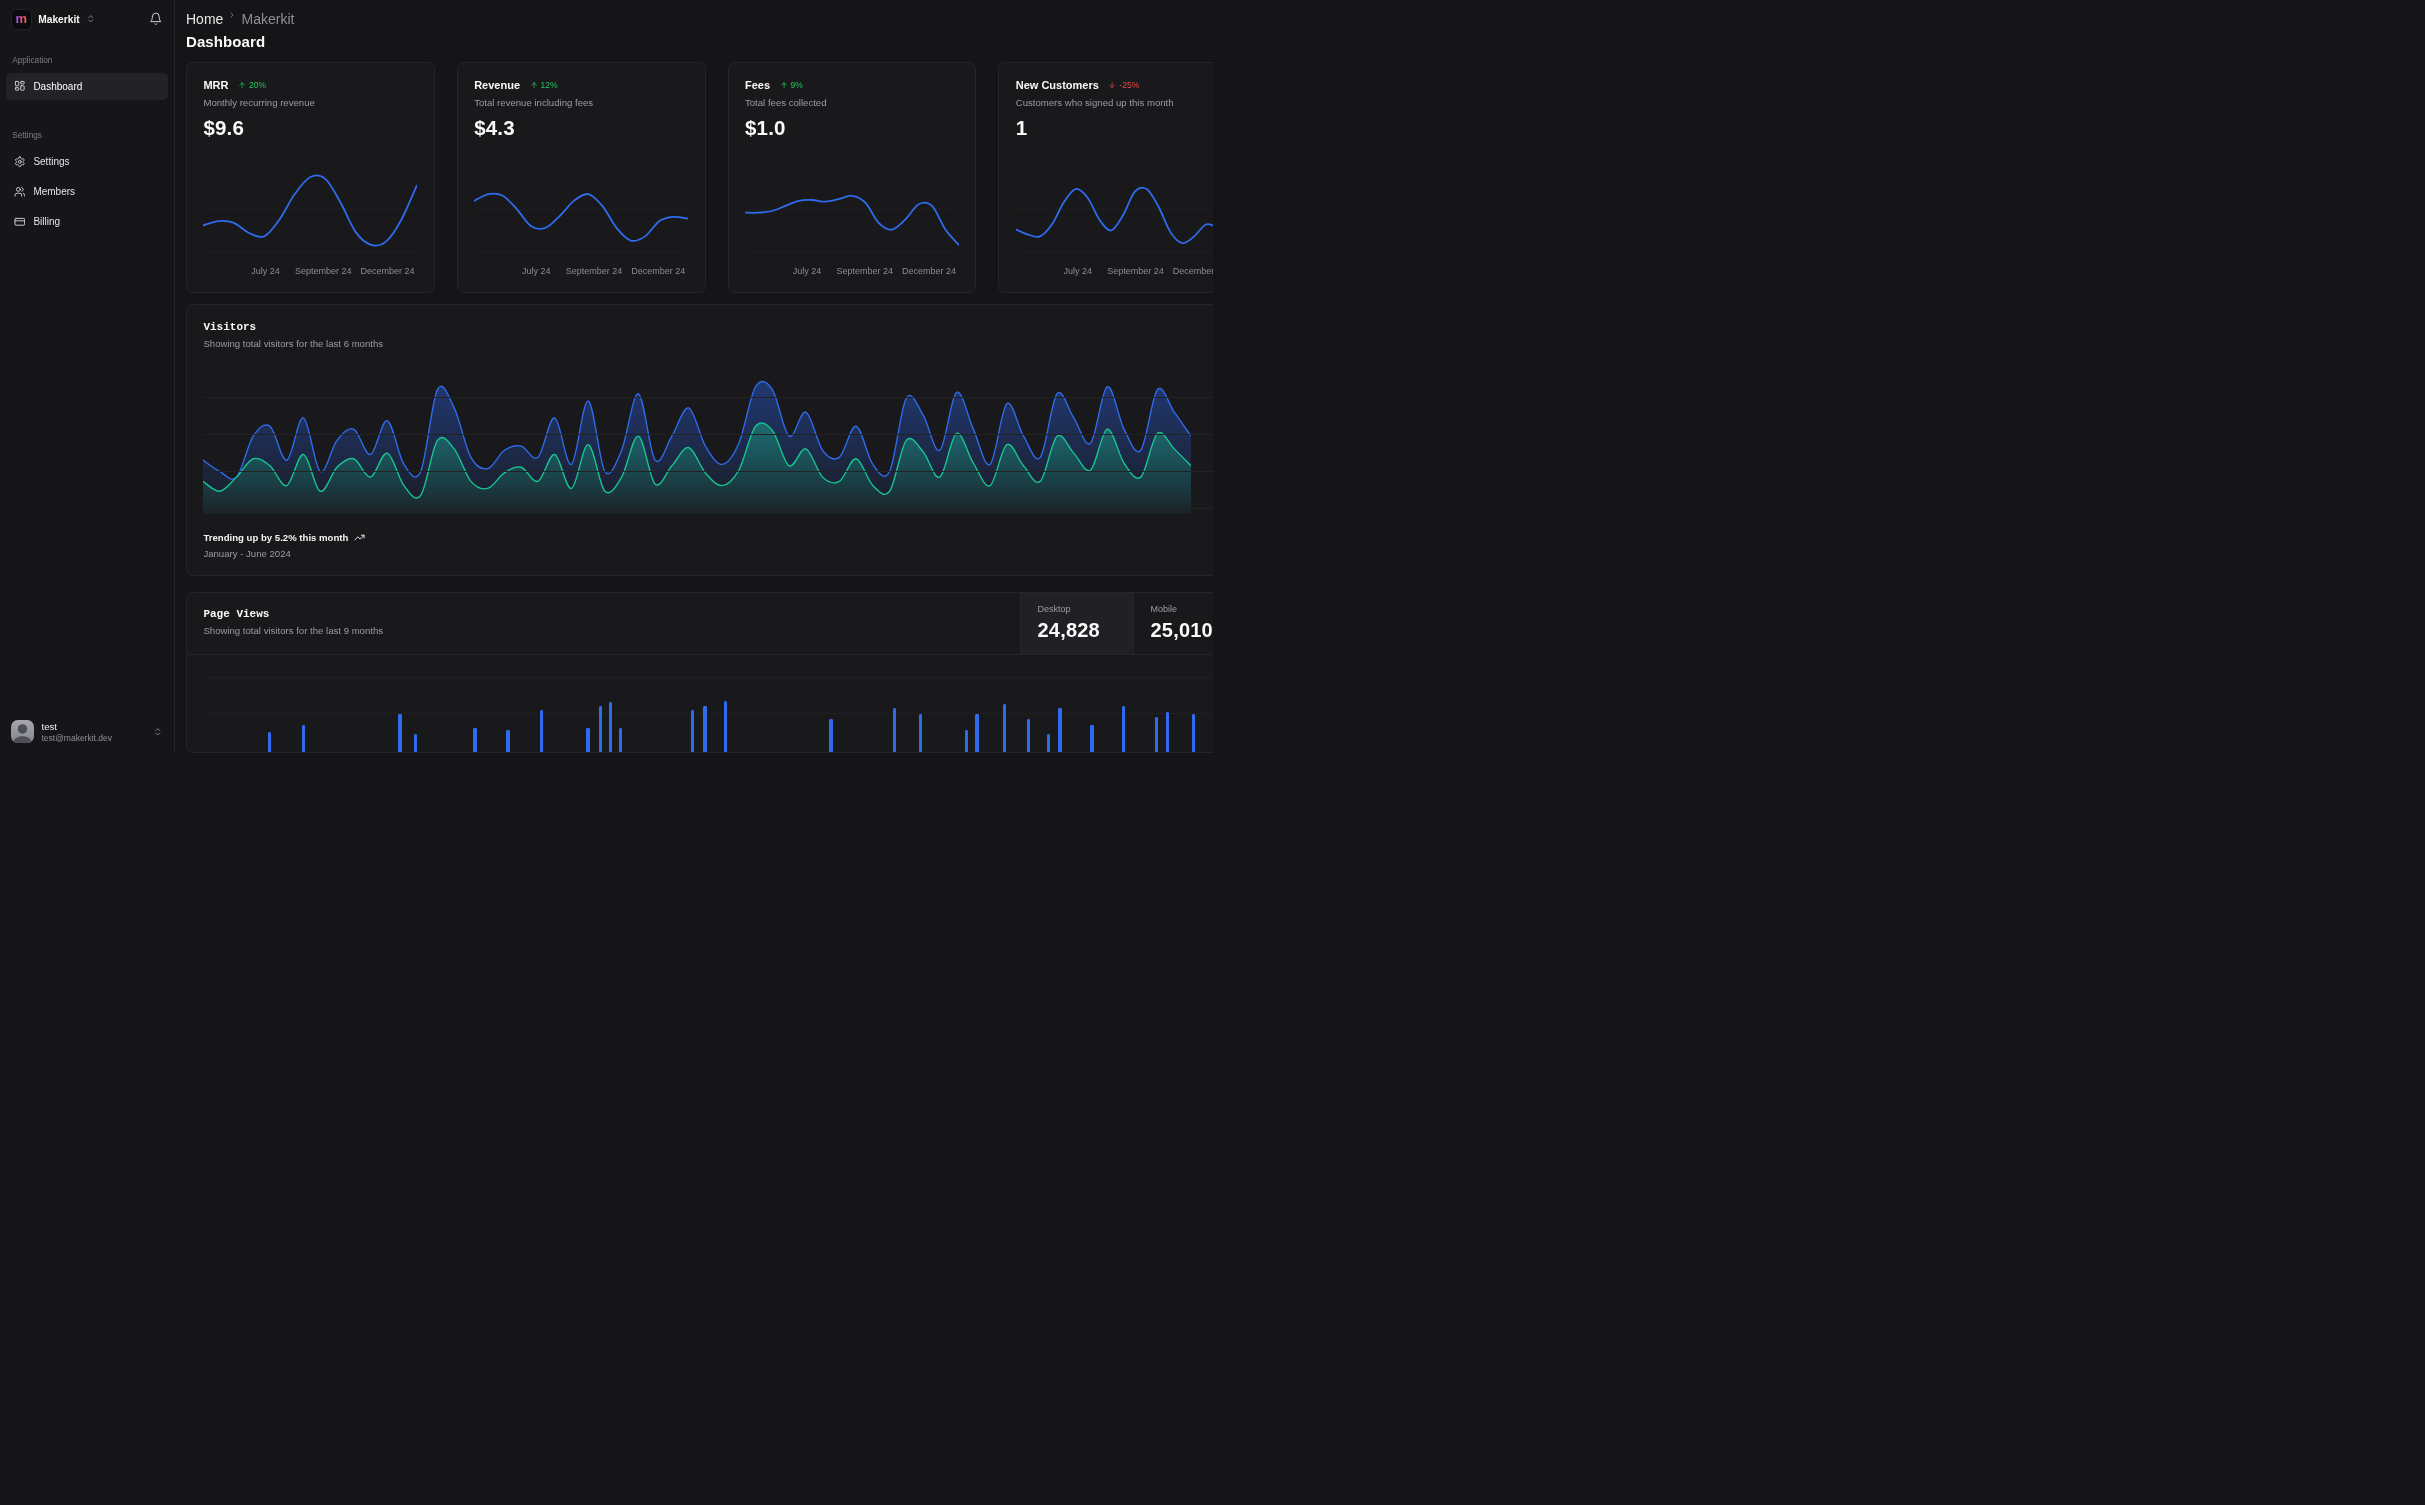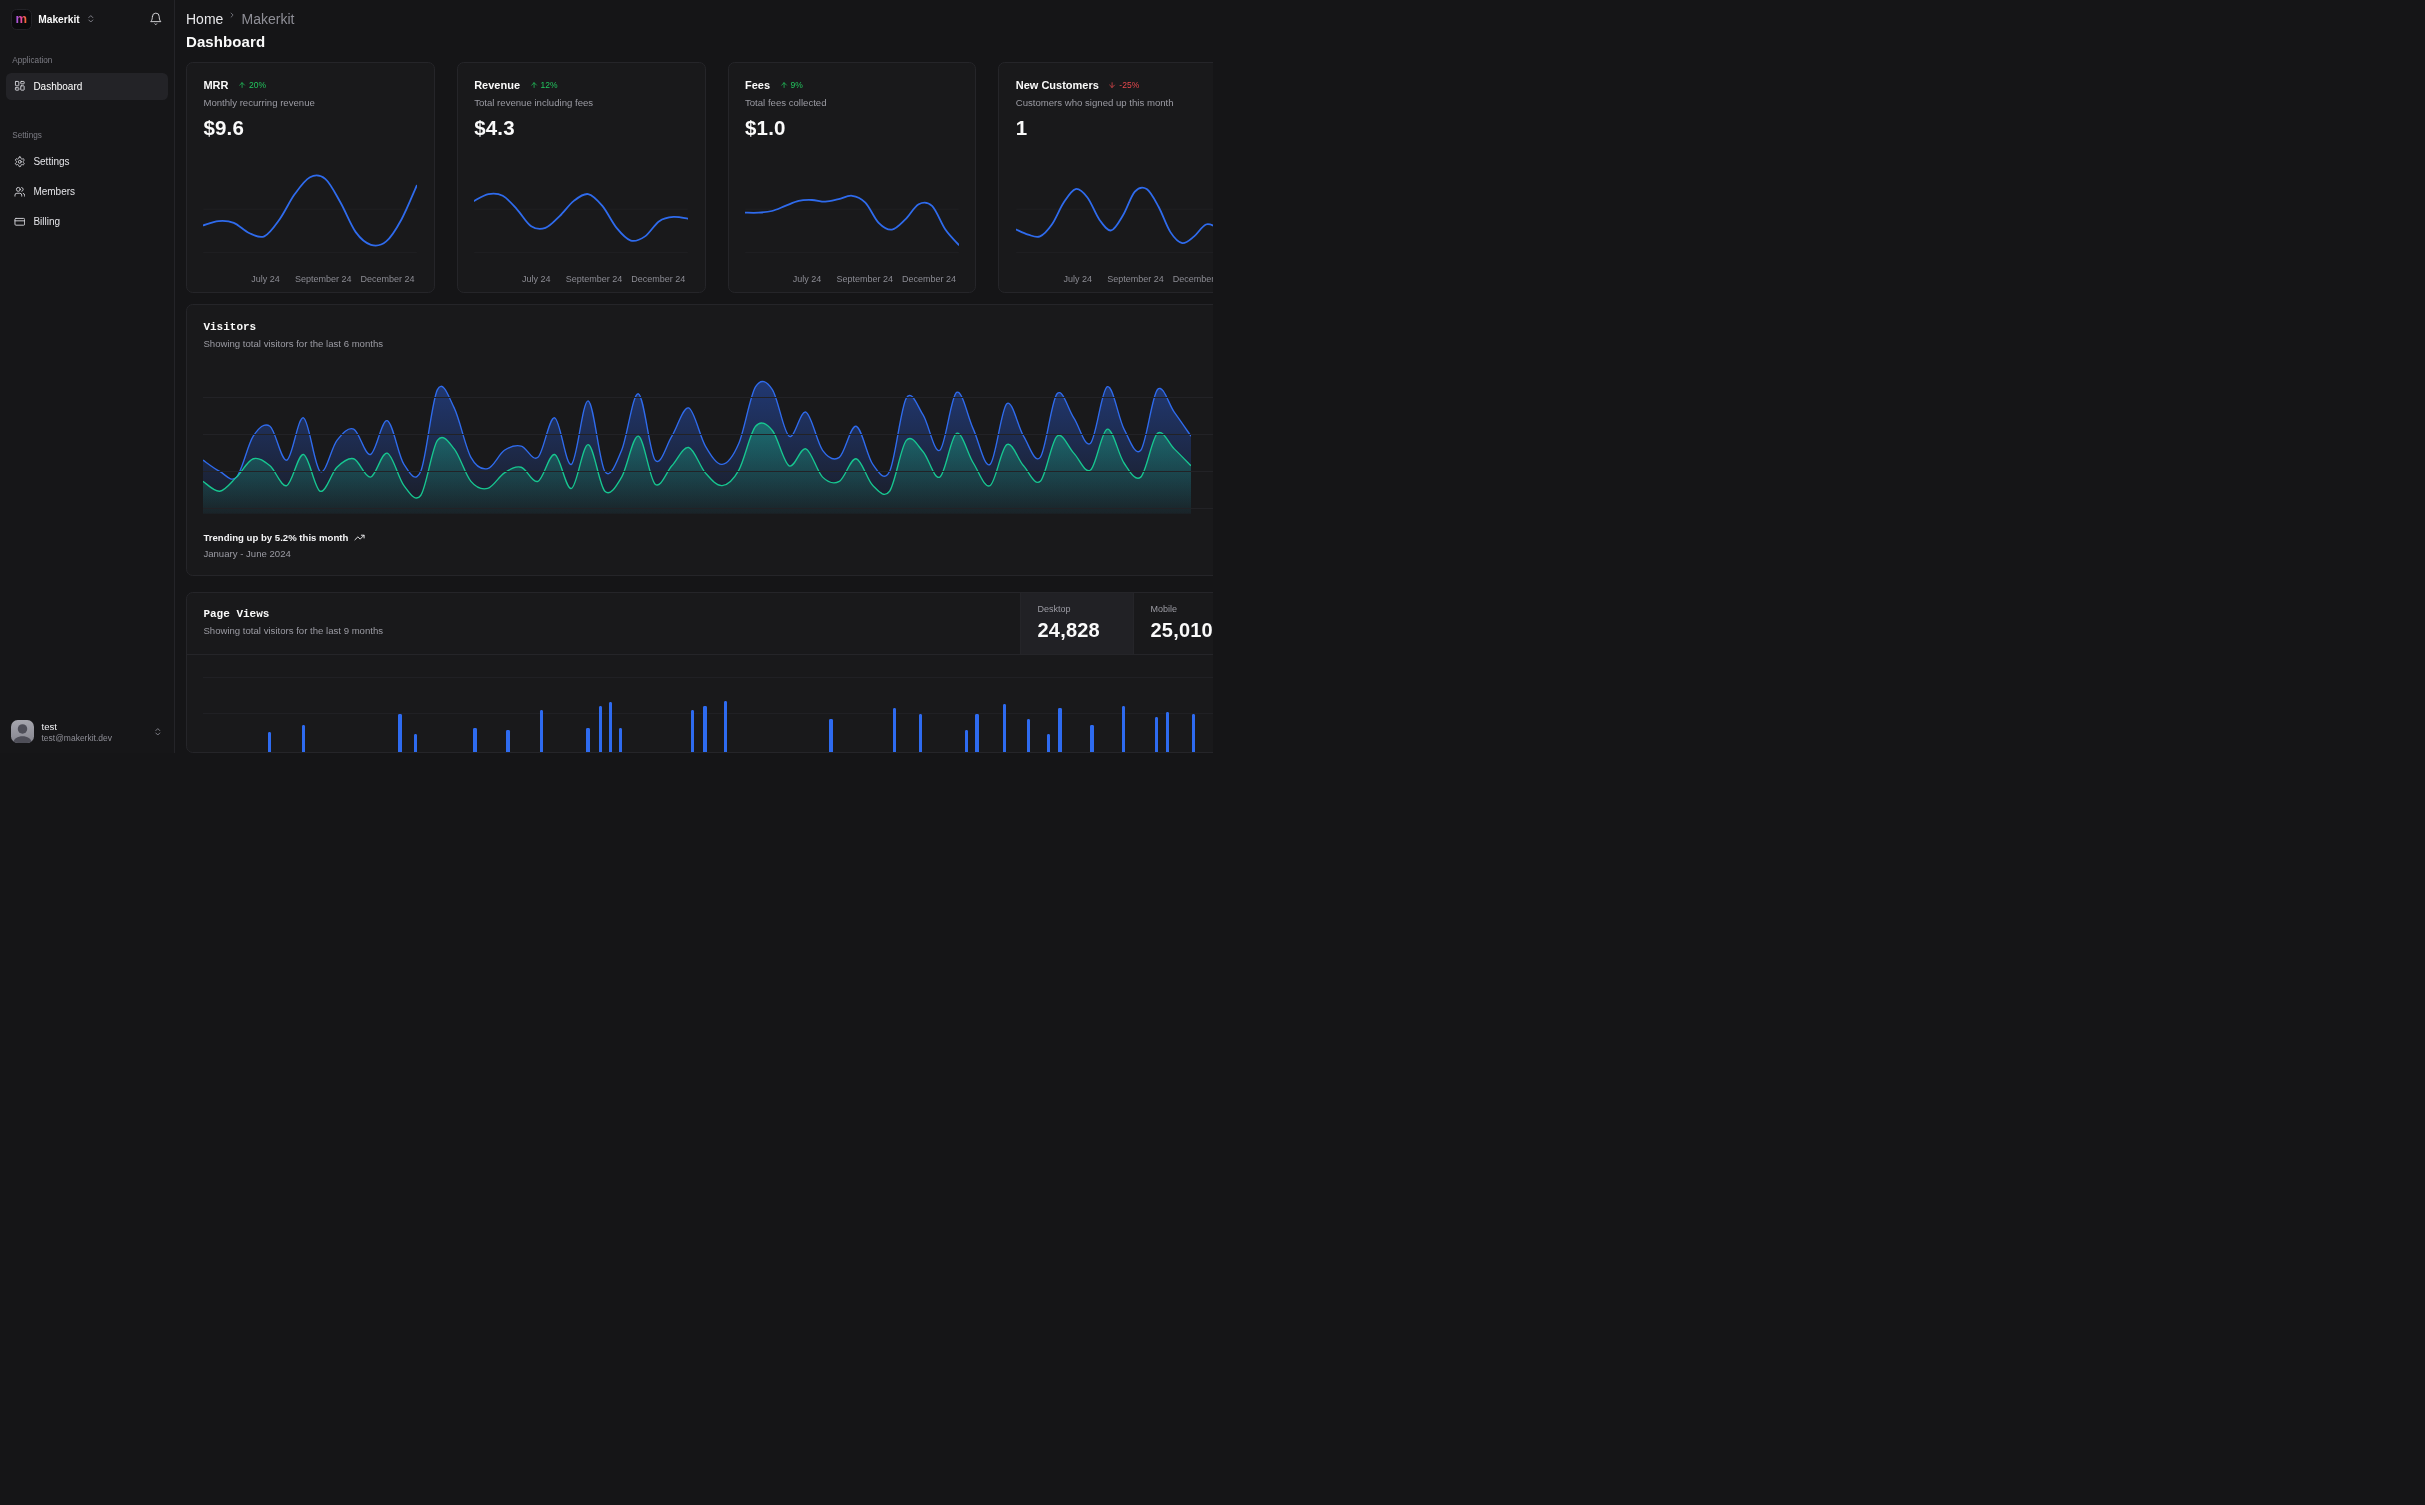--- a/index.html
+++ b/index.html
@@ -75,21 +75,21 @@
   .stat-head { display:flex; align-items:center; gap:9.6px; }
   .stat-title { font-size:11px; font-weight:700; color:#fafafa; }
   .trend { display:flex; align-items:center; gap:2.7px; font-size:8.5px; }
   .trend.up { color:#22c55e; }
   .trend.down { color:#e5484d; }
   .stat-desc { font-size:9.6px; color:#9b9ba3; margin-top:6.1px; }
   .stat-value { font-size:20.5px; font-weight:700; color:#fafafa; margin-top:8.2px; letter-spacing:0.2px; }
   .spark-wrap { margin-top:auto; position:relative; }
   .spark-labels { position:relative; height:13.6px; margin-top:5.5px; }
   .spark-labels span {
-    position:absolute; top:12px; transform:translateX(-50%);
+    position:absolute; top:4px; transform:translateX(-50%);
     font-size:9px; color:#8b8b93; white-space:nowrap;
   }
 
   
   .visitors-card { margin-top:11px; height:293px; padding:16.4px; position:relative; }
   .section-title { font-size:11px; font-weight:700; color:#fafafa;font-family:Liberation Mono, monospace; }
   .section-sub { font-size:9.6px; color:#9b9ba3; margin-top:4.8px; }
   .vis-chart { position:relative; margin-top:18px; height:147px; }
   .vis-footer { margin-top:18px; }
   .vis-footer-main { display:flex; align-items:center; gap:5.5px; font-size:9.6px; font-weight:700; color:#f4f4f6; }

